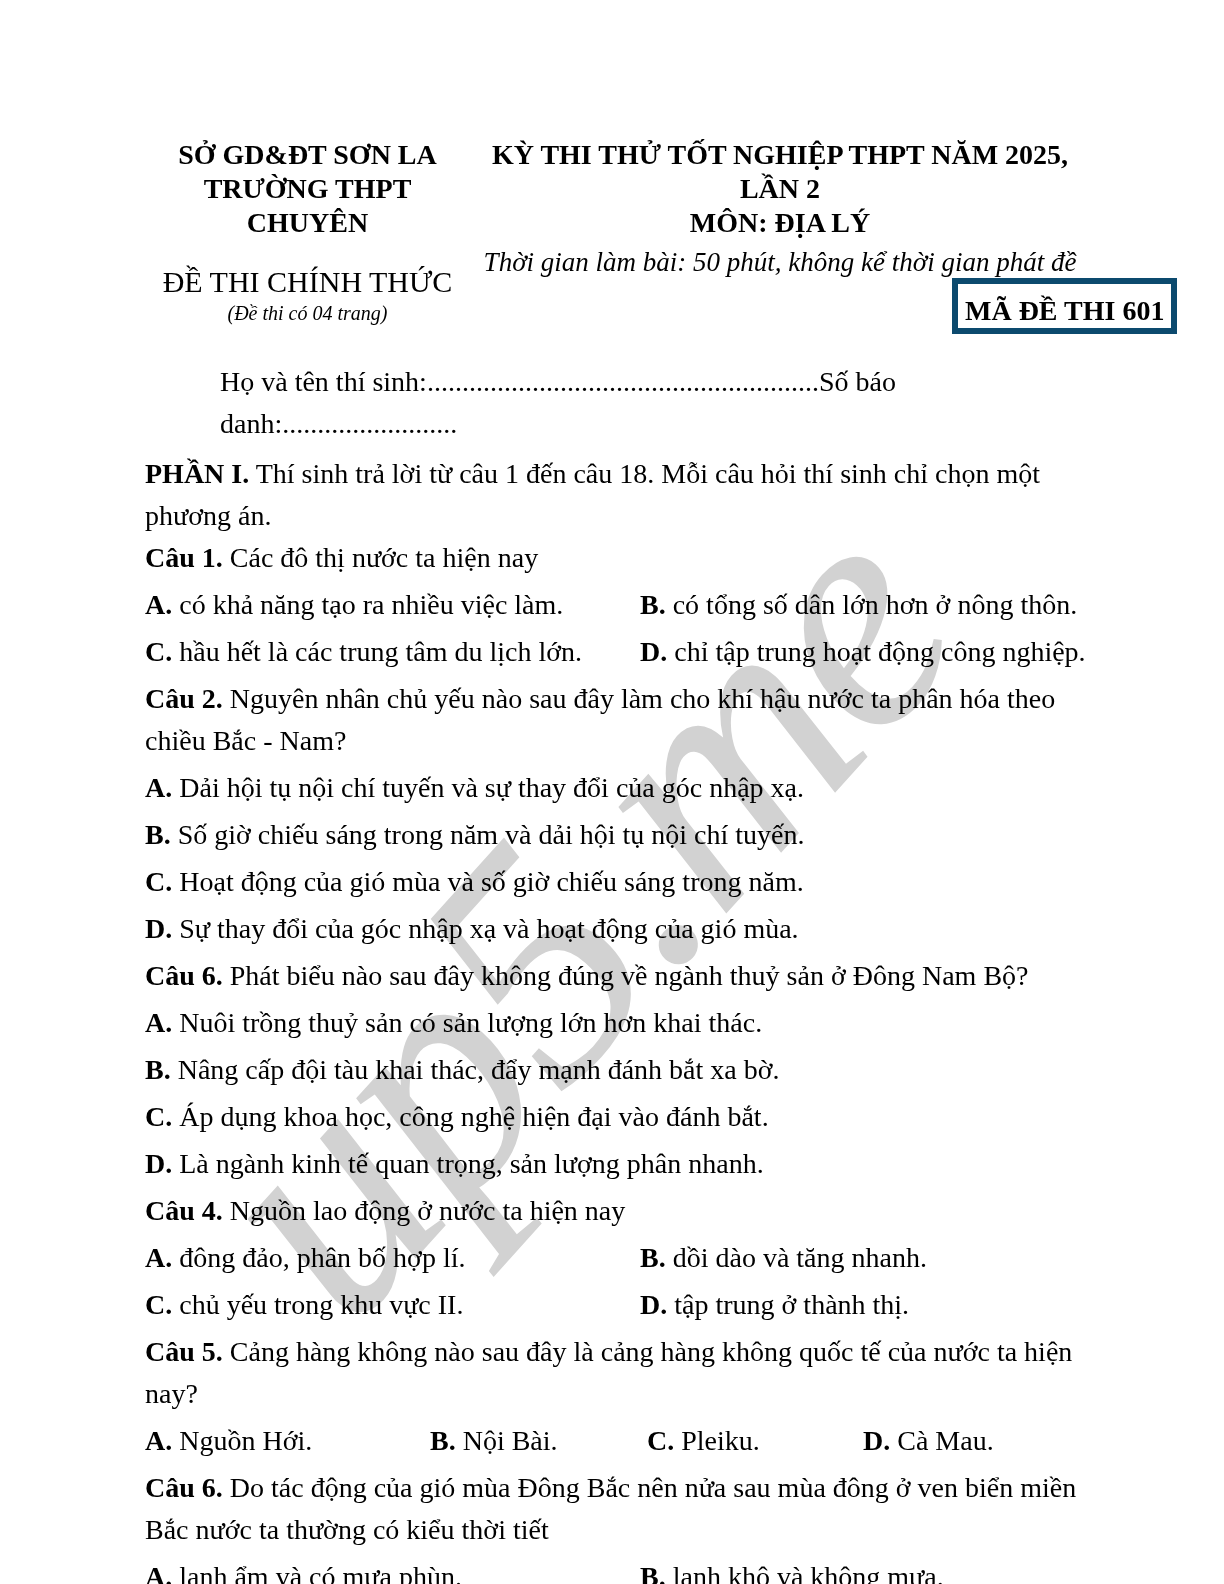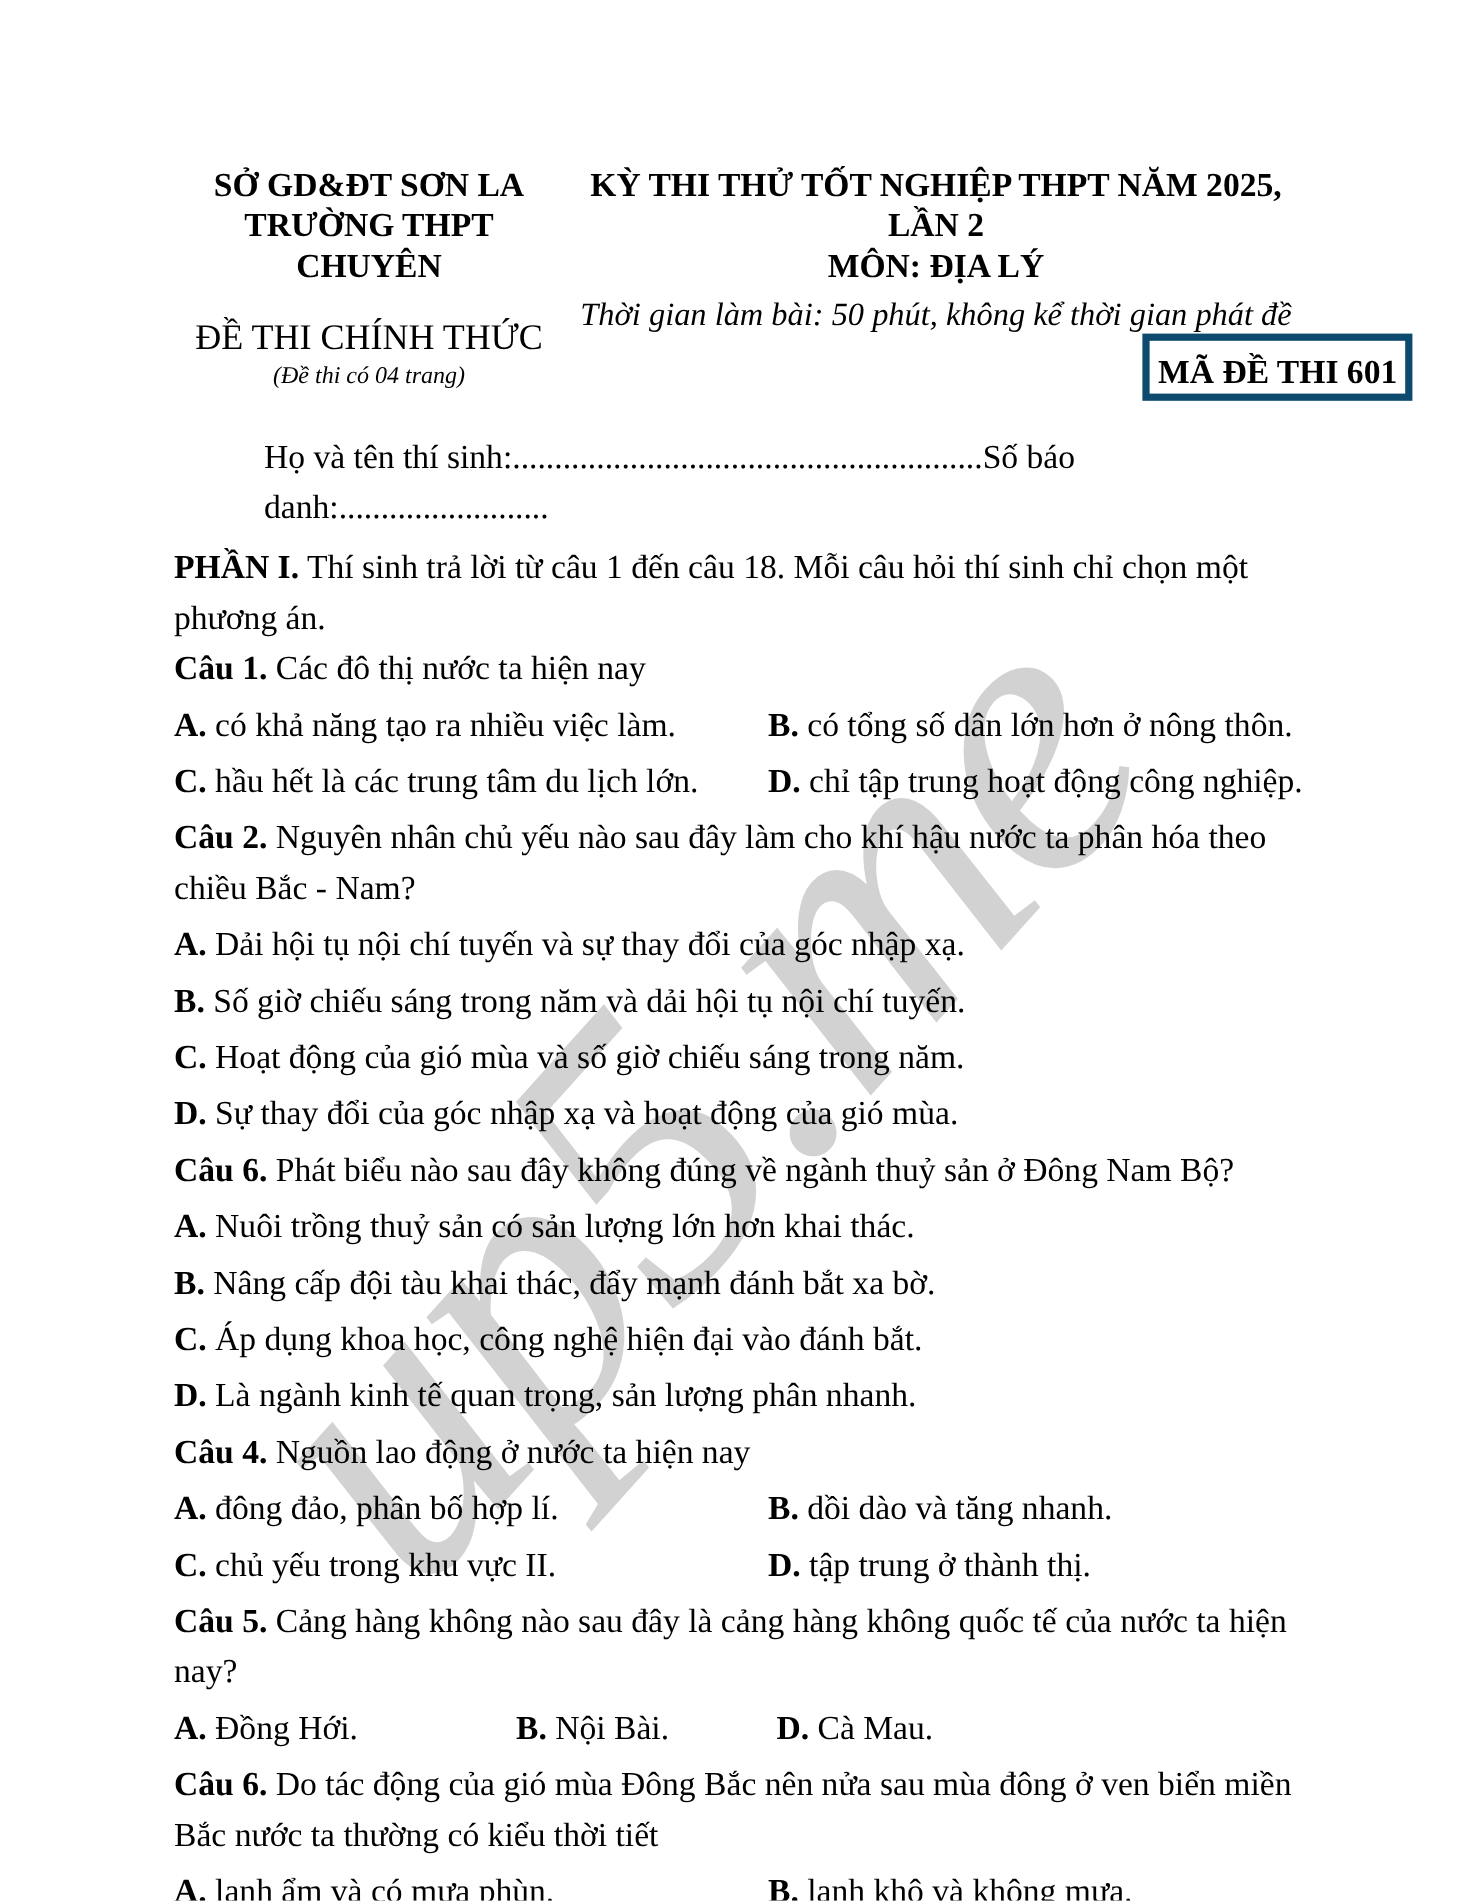--- a/index.html
+++ b/index.html
@@ -120,22 +120,23 @@
           <div class="options cols-2">
             <p class="option"><span class="b">A.</span> <span>đông đảo, phân bố hợp lí.</span></p>
             <p class="option"><span class="b">B.</span> <span>dồi dào và tăng nhanh.</span></p>
             <p class="option"><span class="b">C.</span> <span>chủ yếu trong khu vực II.</span></p>
             <p class="option"><span class="b">D.</span> <span>tập trung ở thành thị.</span></p>
           </div>
         </div>
         <div class="question">
           <p class="q-text"><span class="b">Câu 5.</span> <span>Cảng hàng không nào sau đây là cảng hàng không quốc tế của nước ta hiện nay?</span></p>
           <div class="options cols-4">
-            <p class="option"><span class="b">A.</span> <span>Đồng Hới.</span></p>
+            <p class="option"><span class="b">A.</span> <span>Nguồn Hới.</span></p>
             <p class="option"><span class="b">B.</span> <span>Nội Bài.</span></p>
+            <p class="option"><span class="b">C.</span> <span>Pleiku.</span></p>
             <p class="option"><span class="b">D.</span> <span>Cà Mau.</span></p>
           </div>
         </div>
         <div class="question">
           <p class="q-text"><span class="b">Câu 6.</span> <span>Do tác động của gió mùa Đông Bắc nên nửa sau mùa đông ở ven biển miền Bắc nước ta thường có kiểu thời tiết</span></p>
           <div class="options cols-2">
             <p class="option"><span class="b">A.</span> <span>lạnh ẩm và có mưa phùn.</span></p>
             <p class="option"><span class="b">B.</span> <span>lạnh khô và không mưa.</span></p>
           </div>
         </div>

